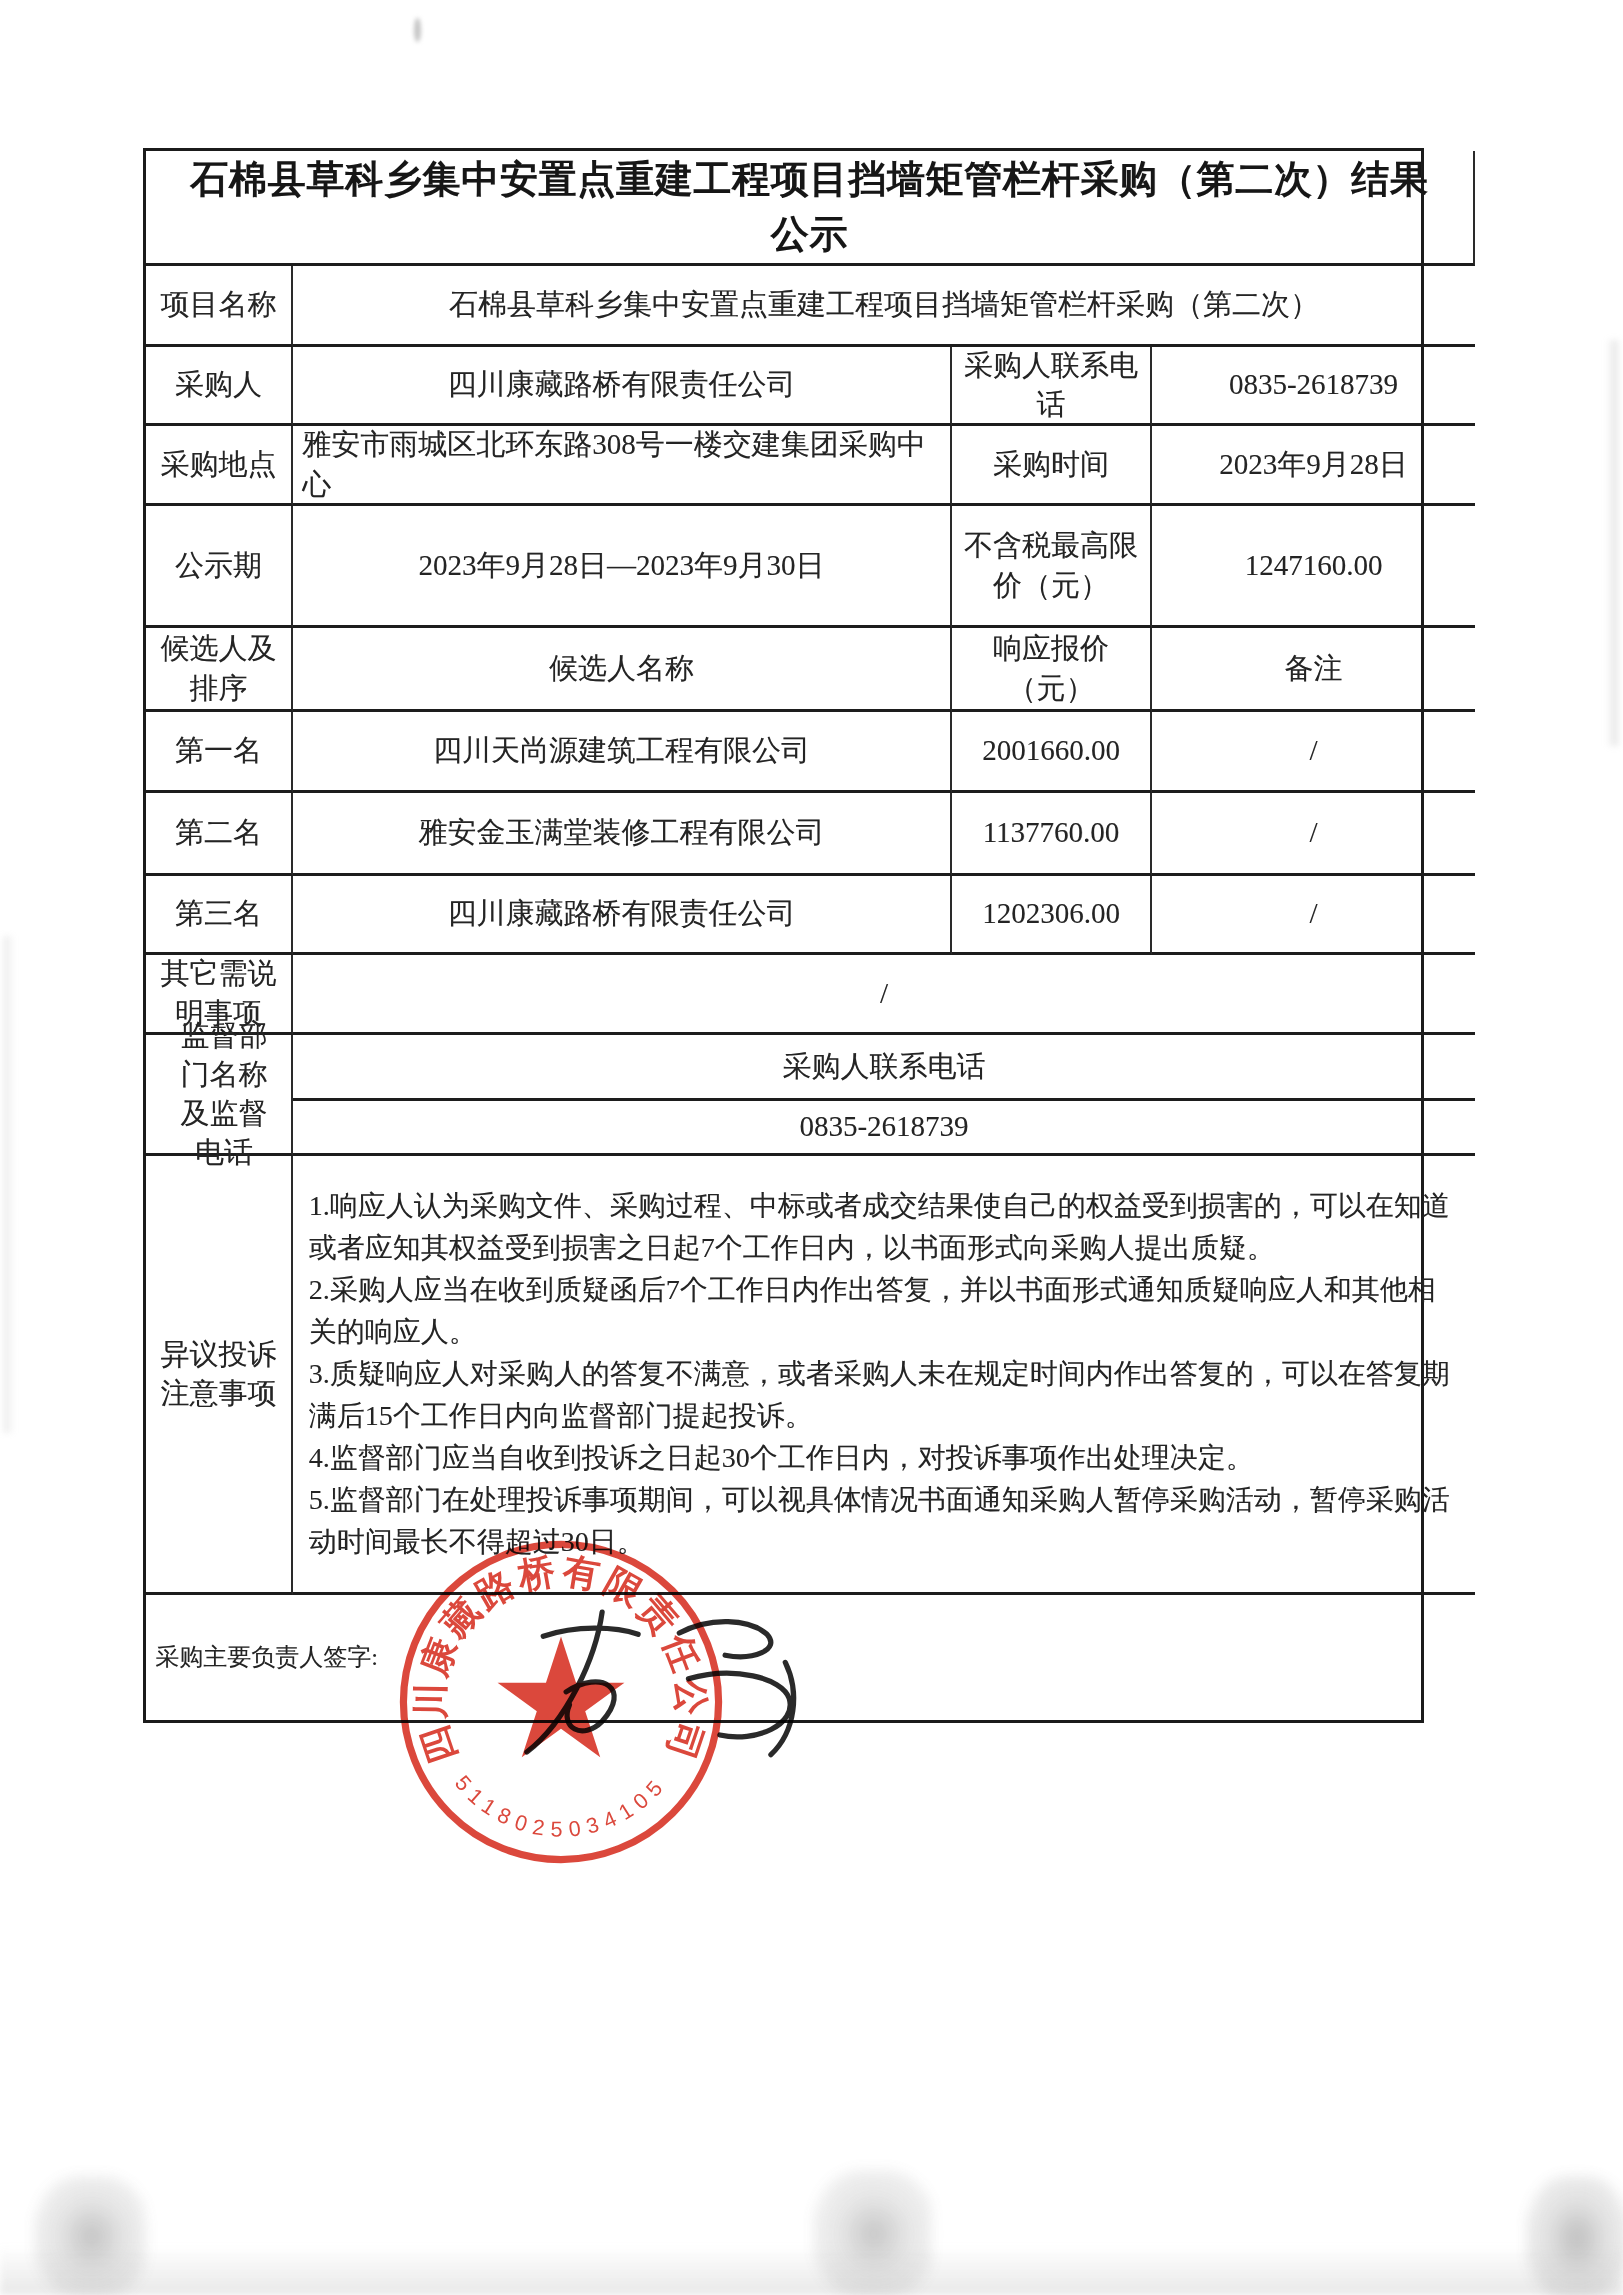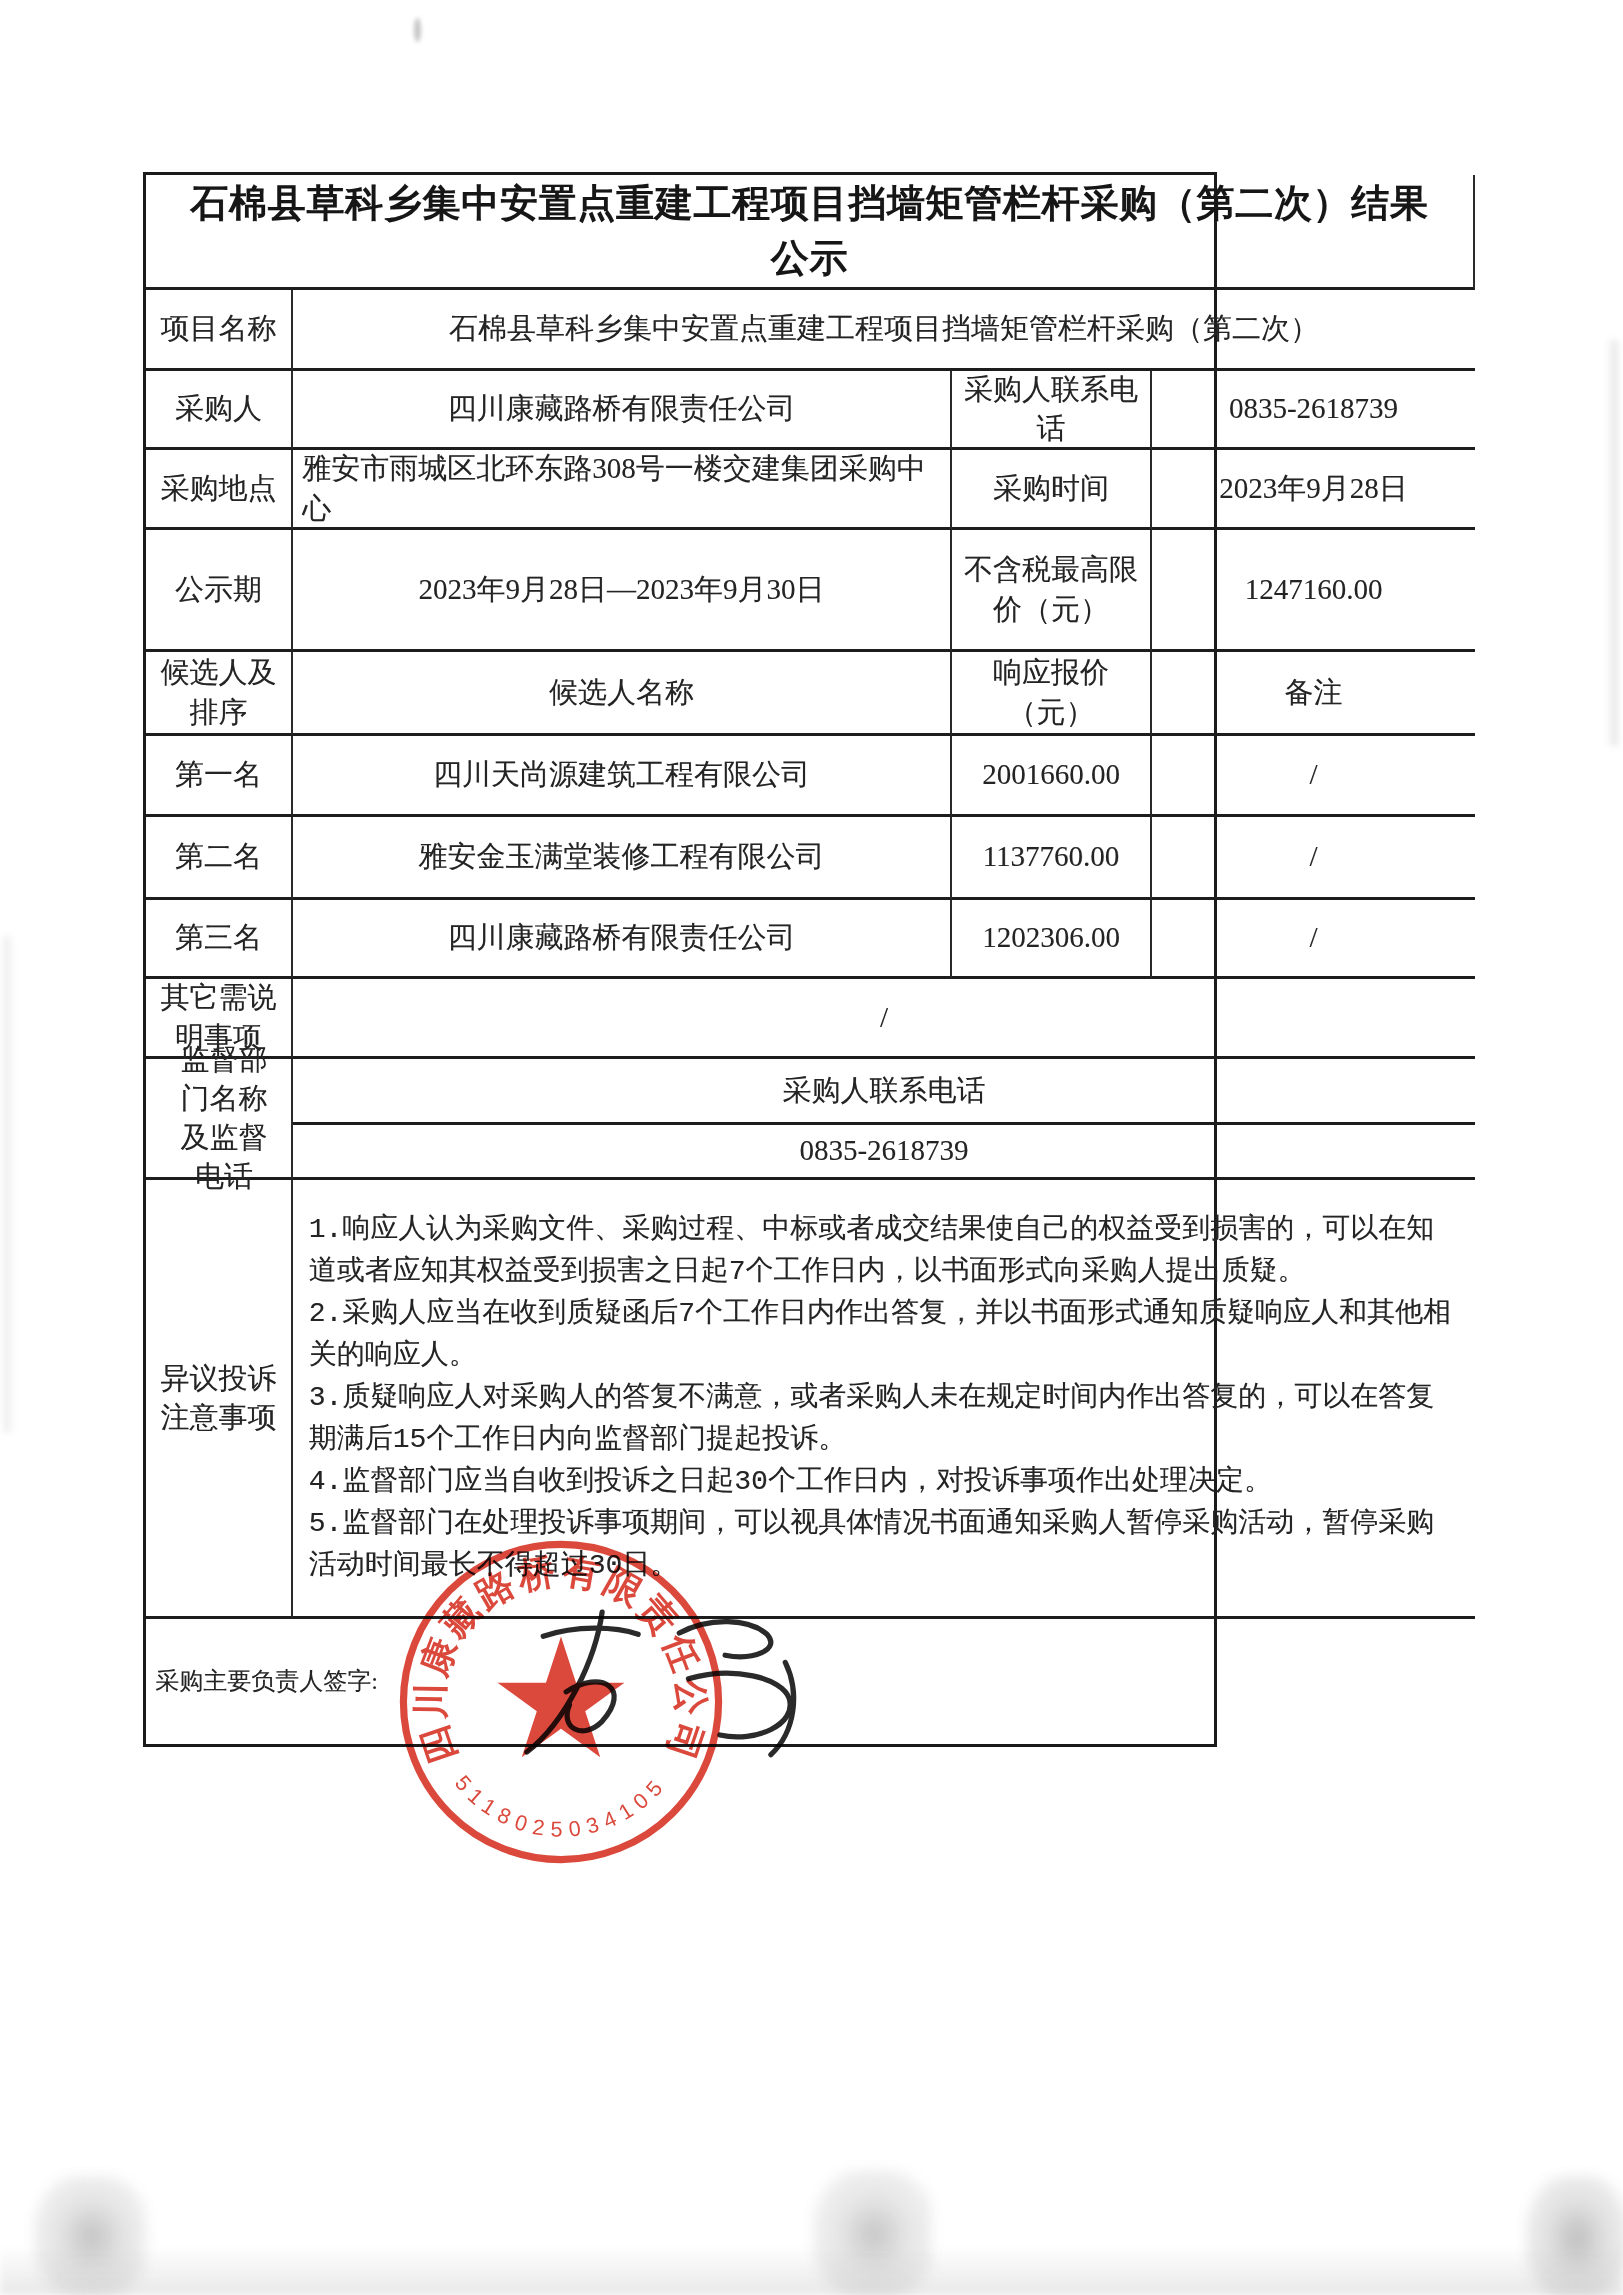--- a/index.html
+++ b/index.html
@@ -7,21 +7,21 @@
     width:1623px; height:2295px;
     position:relative;
     background:#ffffff;
     font-family:"Liberation Serif","DejaVu Serif",serif;
     color:#242424;
     overflow:hidden;
   }
 
   
   .doc-table {
-    position:absolute; left:143px; top:172px; width:1074px;
+    position:absolute; left:143px; top:148px; width:1281px;
     display:grid;
     grid-template-columns:147px 659px 200px 323px;
     grid-template-rows:115px 81px 79px 80px 122px 84px 81px 83px 79px 80px 66px 55px 439px 125px;
     box-sizing:border-box;
     border:3.9px solid #1b1b1b;
     font-size:29px;
     text-shadow:0.3px 0.3px 0.5px rgba(70,70,70,0.35);
   }
   .cell {
     box-sizing:border-box;
@@ -51,21 +51,21 @@
   .narrow-header { display:inline-block; max-width:126px; }
 
   .objection-cell {
     padding:17px 17px 17px 15.7px;
     font-size:28px;
     line-height:1.5;
     flex-direction:column;
     align-items:flex-start; justify-content:center;
     text-align:left;
   }
-  .objection-cell div { width:100%;font-family:Liberation Mono, monospace; }
+  .objection-cell div { width:100%; }
 
   .signature-cell {
     justify-content:flex-start;
     padding-left:9.2px;
     font-size:24px;
   }
 
   
   .stamp {
     position:absolute; left:391px; top:1532px;

